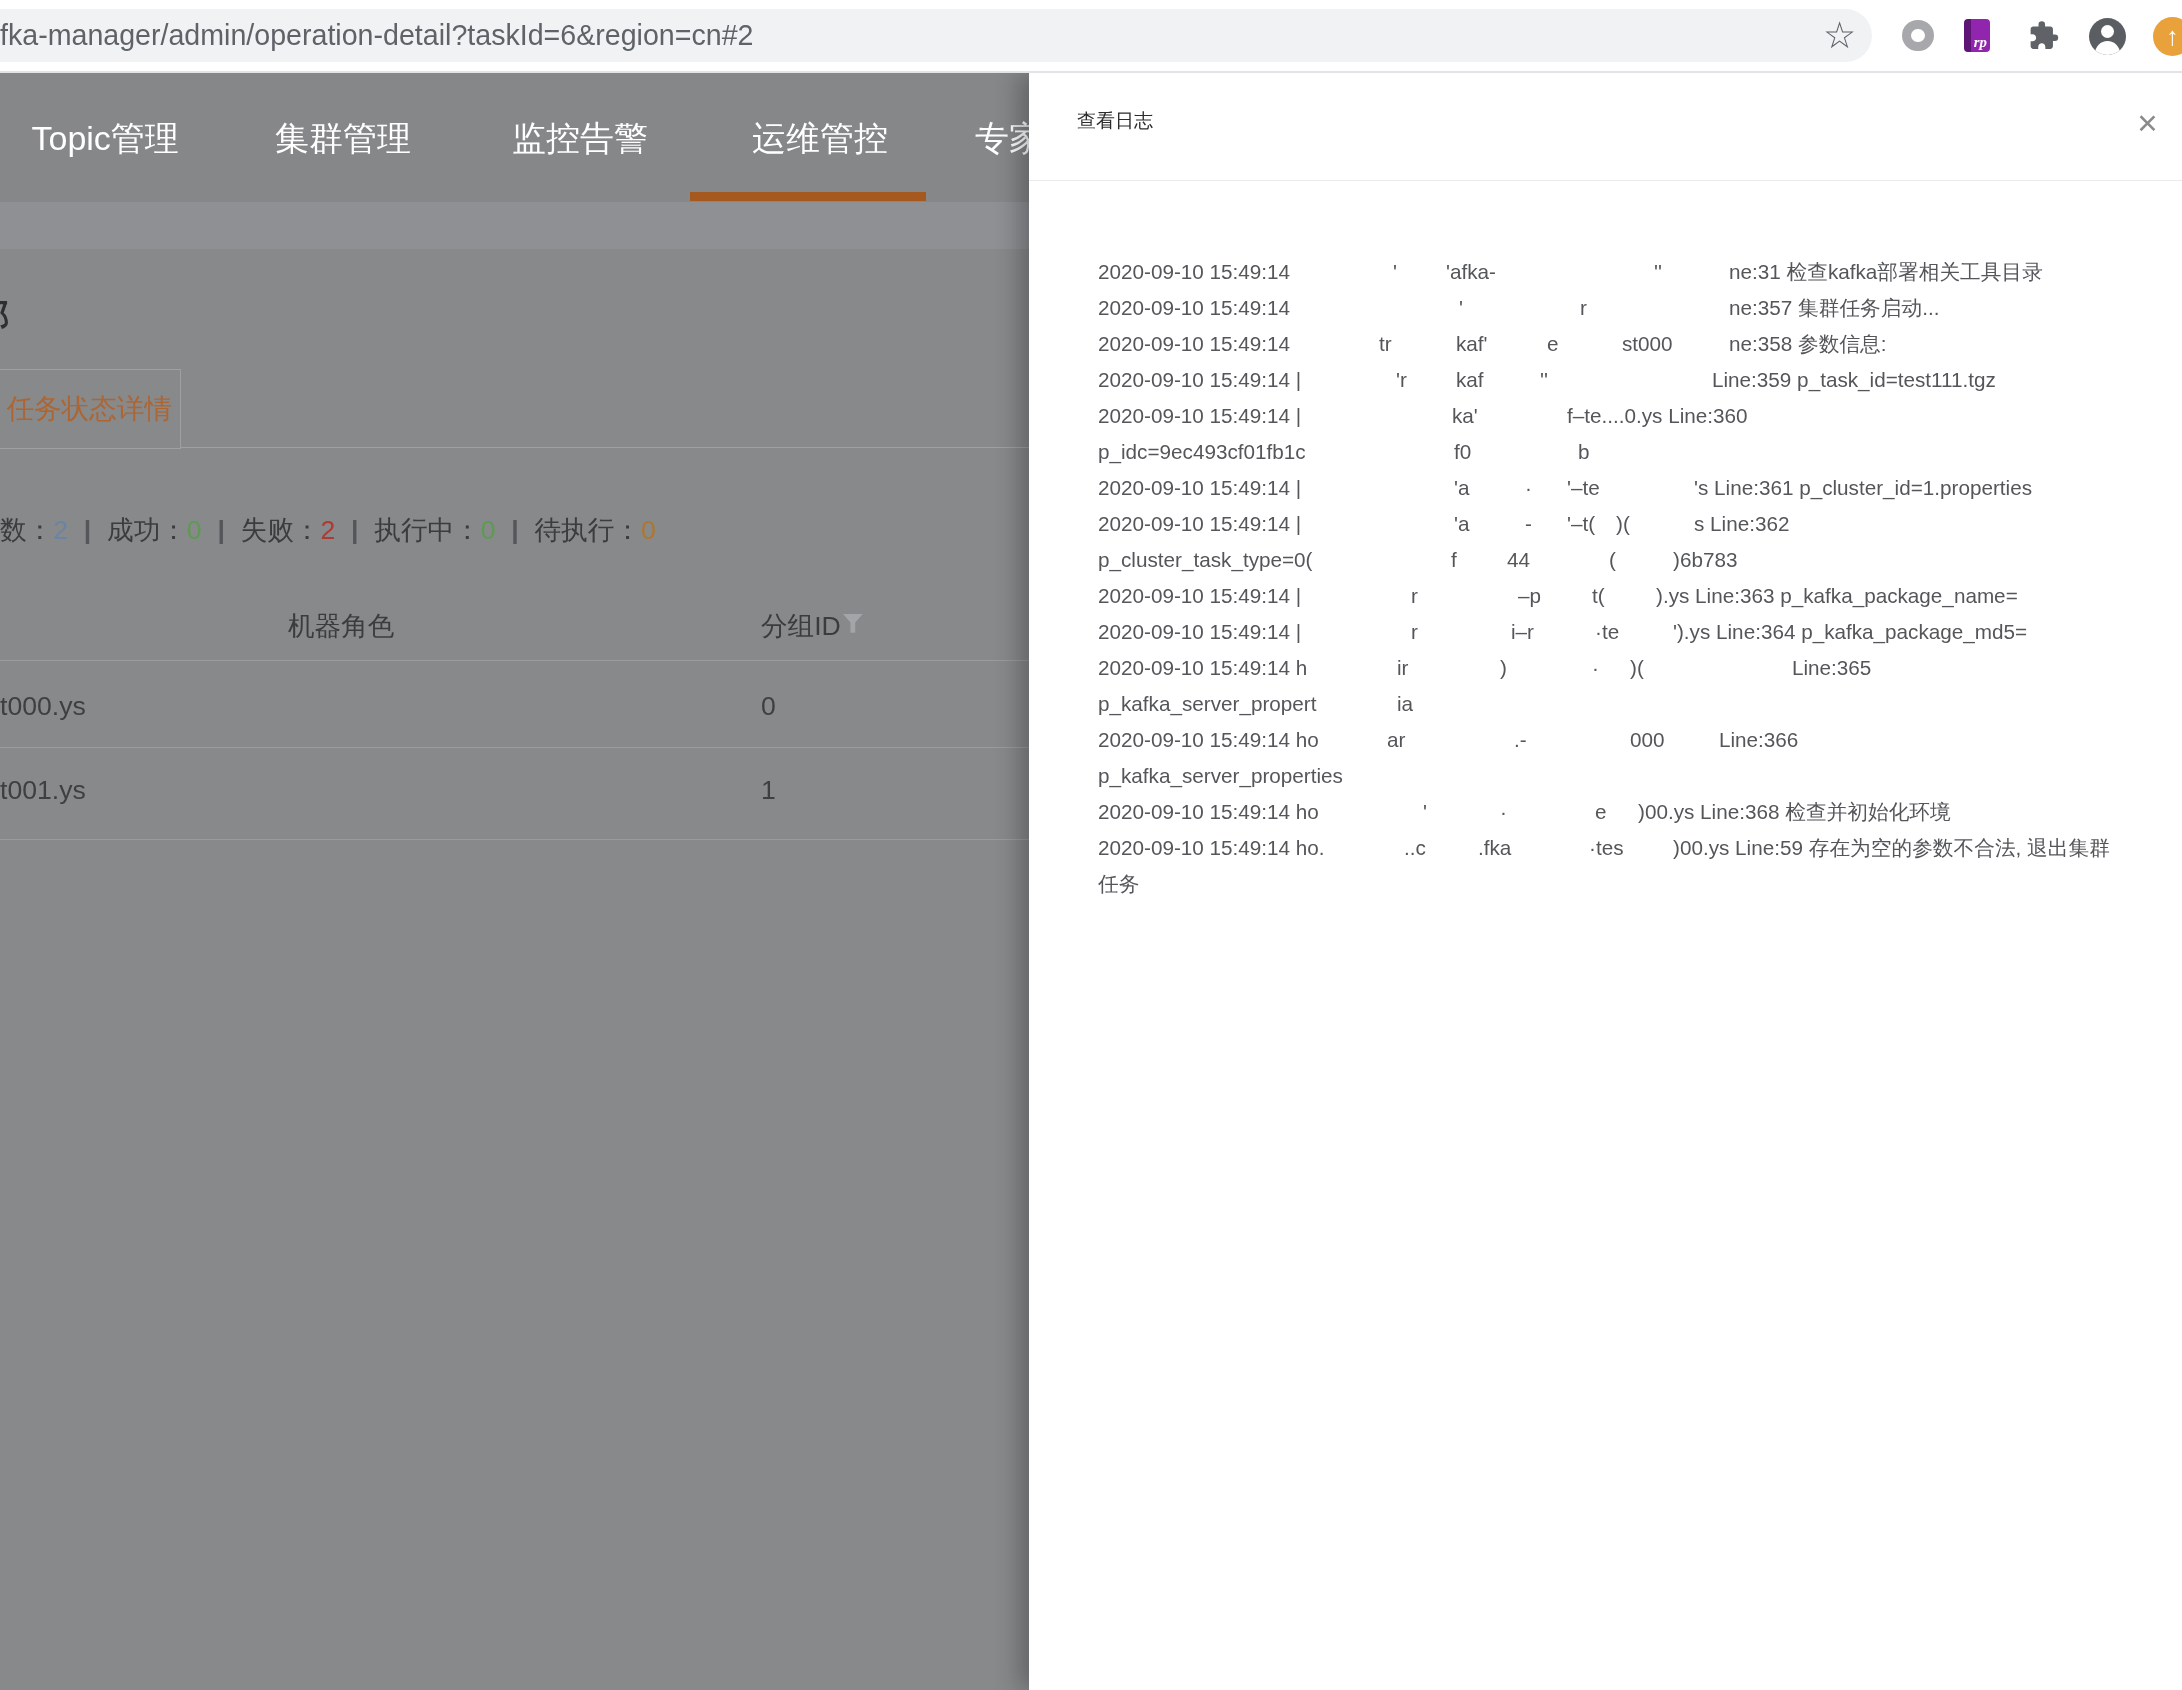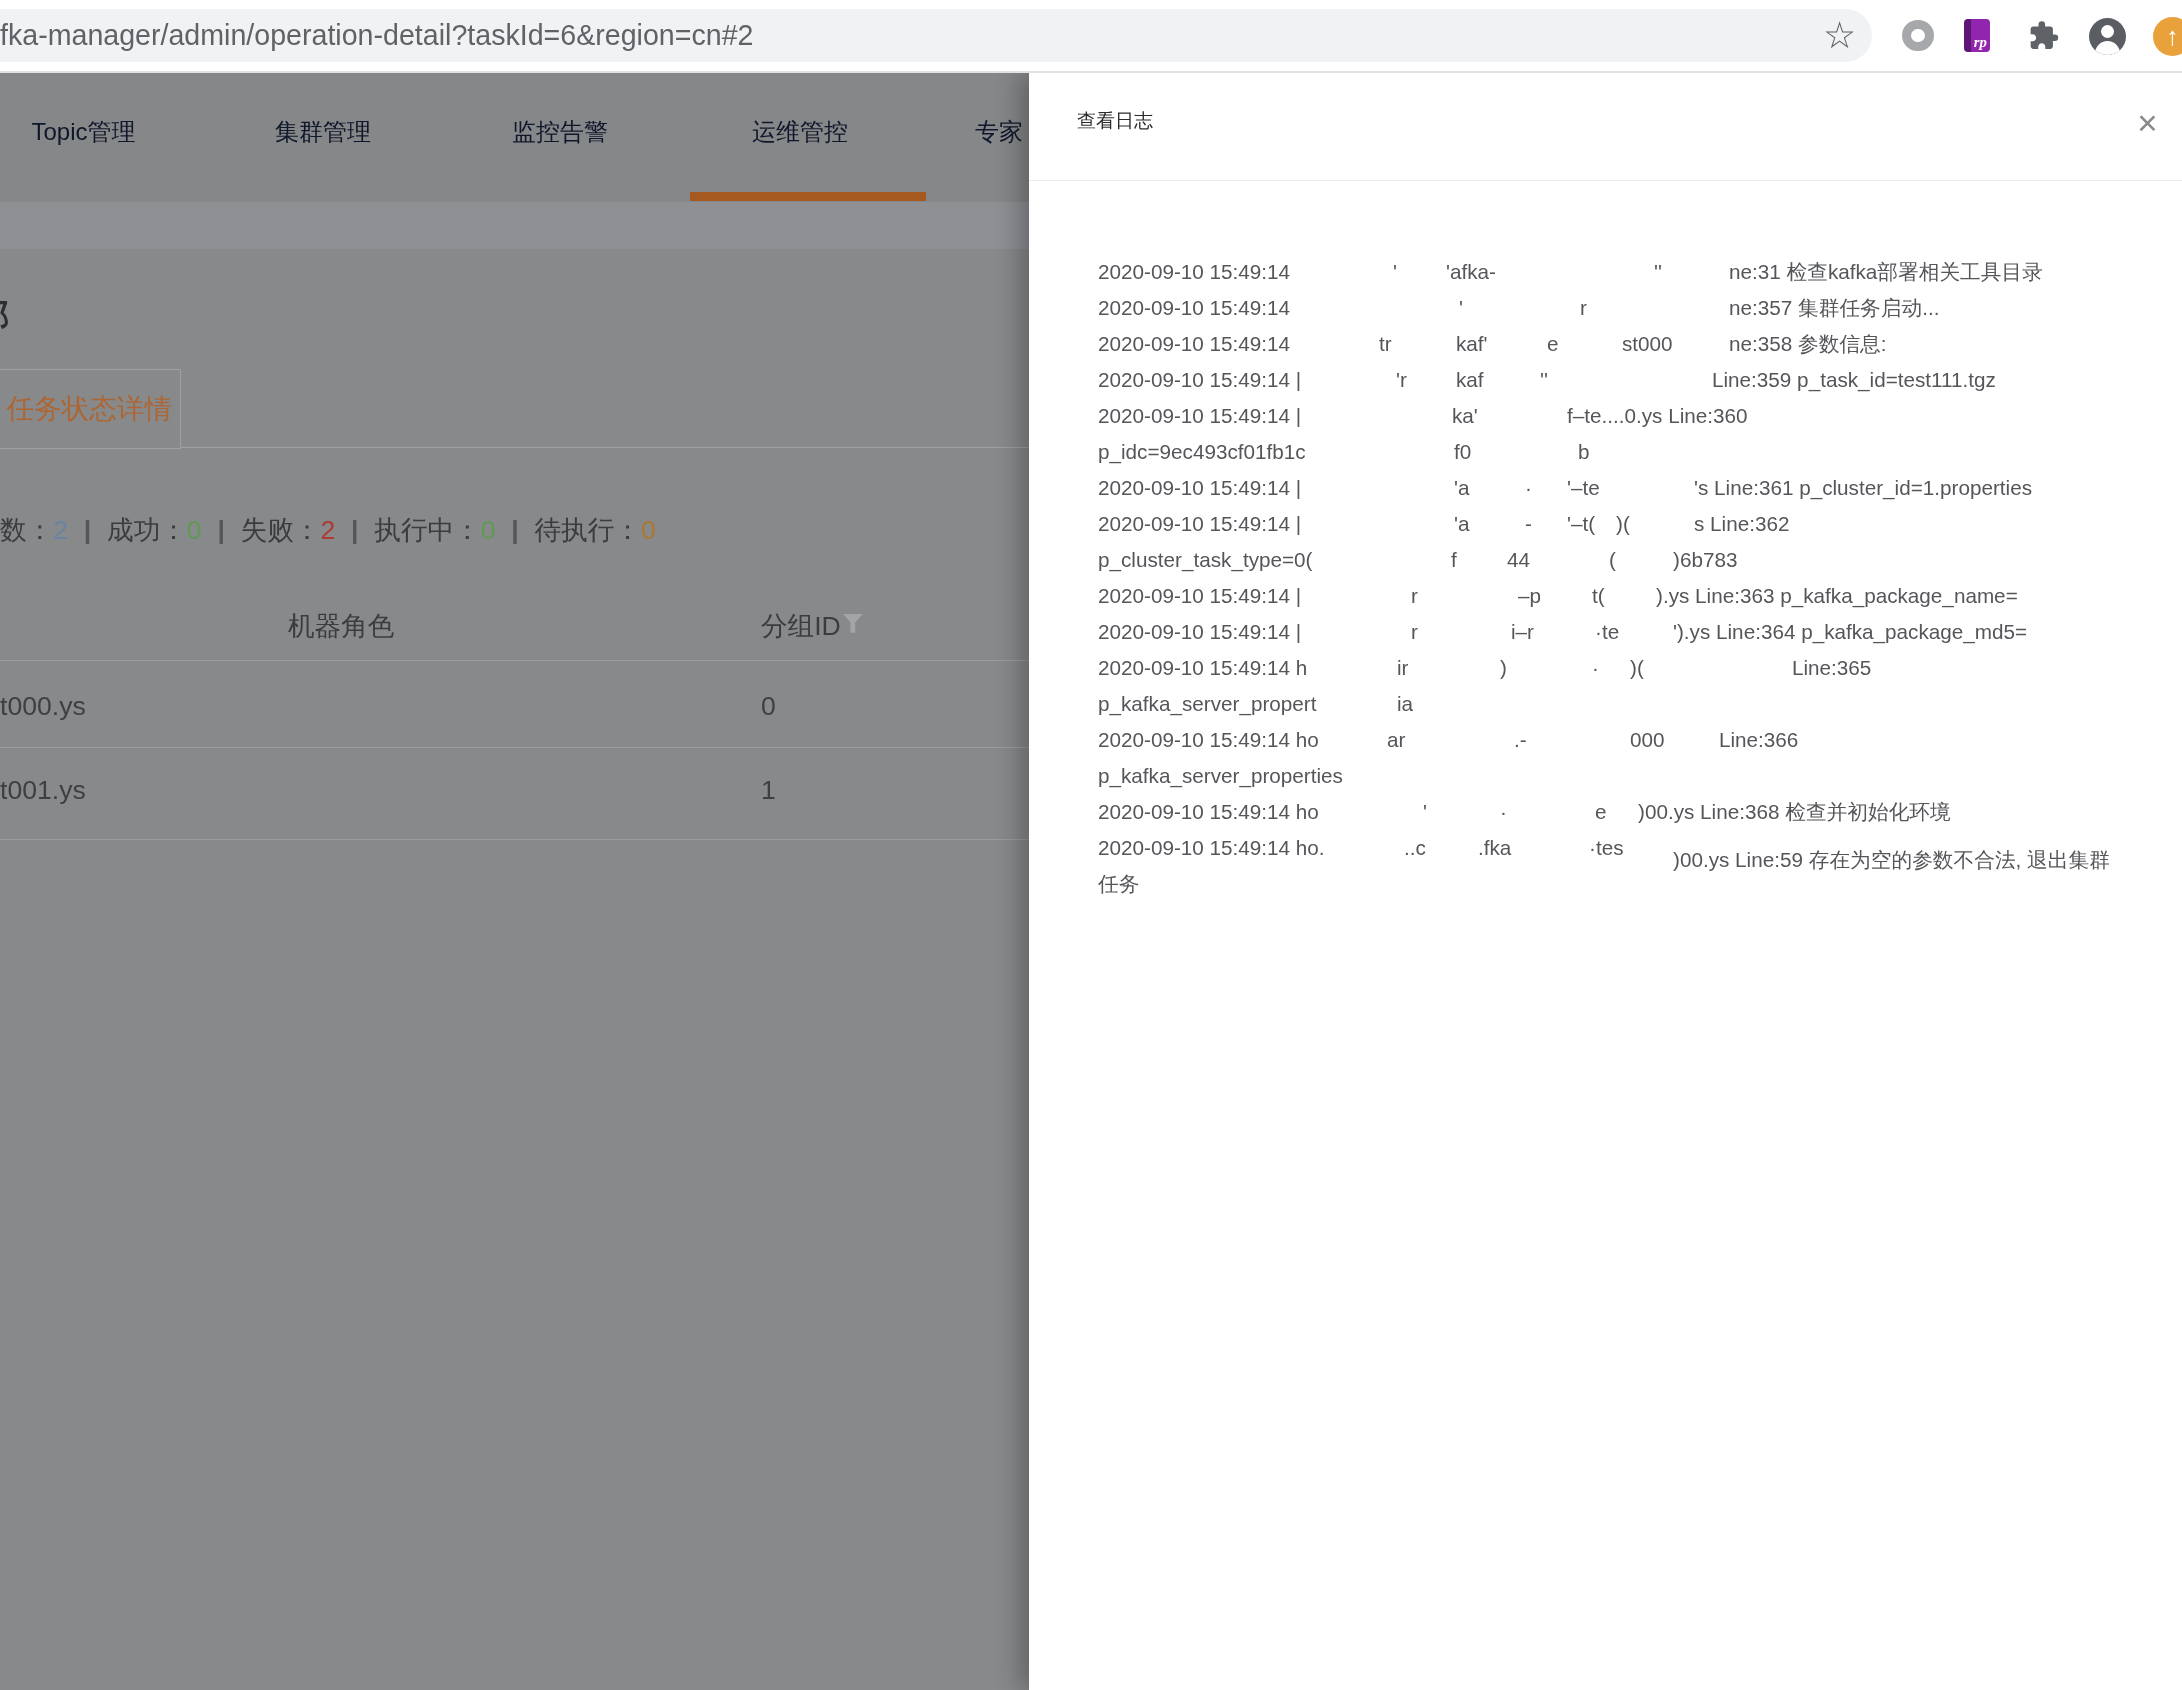--- a/index.html
+++ b/index.html
@@ -29,21 +29,21 @@
   .avatar .bod{position:absolute;left:50%;top:23.6px;width:25.6px;height:15.8px;margin-left:-12.8px;
                border-radius:12.8px 12.8px 0 0;background:#fff;}
   .update{position:absolute;left:2153px;top:16.7px;width:39px;height:39px;border-radius:50%;
           background:#e9a23b;color:#fff;text-align:center;line-height:39px;font-size:25.6px;
           font-weight:bold;}
 
   
   .left-pane{position:absolute;left:0;top:73px;width:1029px;height:1617px;background:#87898b;
              overflow:hidden;}
   .navbar{position:absolute;left:0;top:0;width:1029px;height:129px;background:#858789;}
-  .nav-tab{position:absolute;top:43px;font-size:24px;color:#0f172a;white-space:nowrap;}
+  .nav-tab{position:absolute;top:43px;font-size:34px;color:#ffffff;white-space:nowrap;}
   .nav-tab:nth-child(1){left:31.5px;}
   .nav-tab:nth-child(2){left:275px;}
   .nav-tab:nth-child(3){left:512px;}
   .nav-tab:nth-child(4){left:752px;}
   .nav-tab:nth-child(5){left:975px;}
   .nav-underline{position:absolute;left:690px;top:119px;width:236px;height:8.9px;background:#a5591f;}
   .subband{position:absolute;left:0;top:129px;width:1029px;height:47px;background:#8e9094;}
   .partial-heading{position:absolute;left:-25.6px;top:223px;font-size:35px;font-weight:bold;
                    color:#2e2f31;line-height:39px;}
   .detail-tab{position:absolute;left:-29.6px;top:296px;width:209px;height:78px;
@@ -240,20 +240,20 @@
         <span style="left: 325px;">'</span>
         <span style="left: 402px;">·</span>
         <span style="left: 497px;">e</span>
         <span style="left: 540px;">)00.ys Line:368 检查并初始化环境</span>
       </div>
       <div class="log-line">
         <span style="left: 0px;">2020-09-10 15:49:14 ho.</span>
         <span style="left: 306px;">..c</span>
         <span style="left: 380px;">.fka</span>
         <span style="left: 491px;">·tes</span>
-        <span style="left: 575px; margin-top: 12px;">)00.ys Line:59 存在为空的参数不合法, 退出集群</span>
+        <span style="left: 575px;">)00.ys Line:59 存在为空的参数不合法, 退出集群</span>
       </div>
       <div class="log-line">
         <span style="left: 0px;">任务</span>
       </div>
     </div>
 </div>
 
 
 </body></html>

